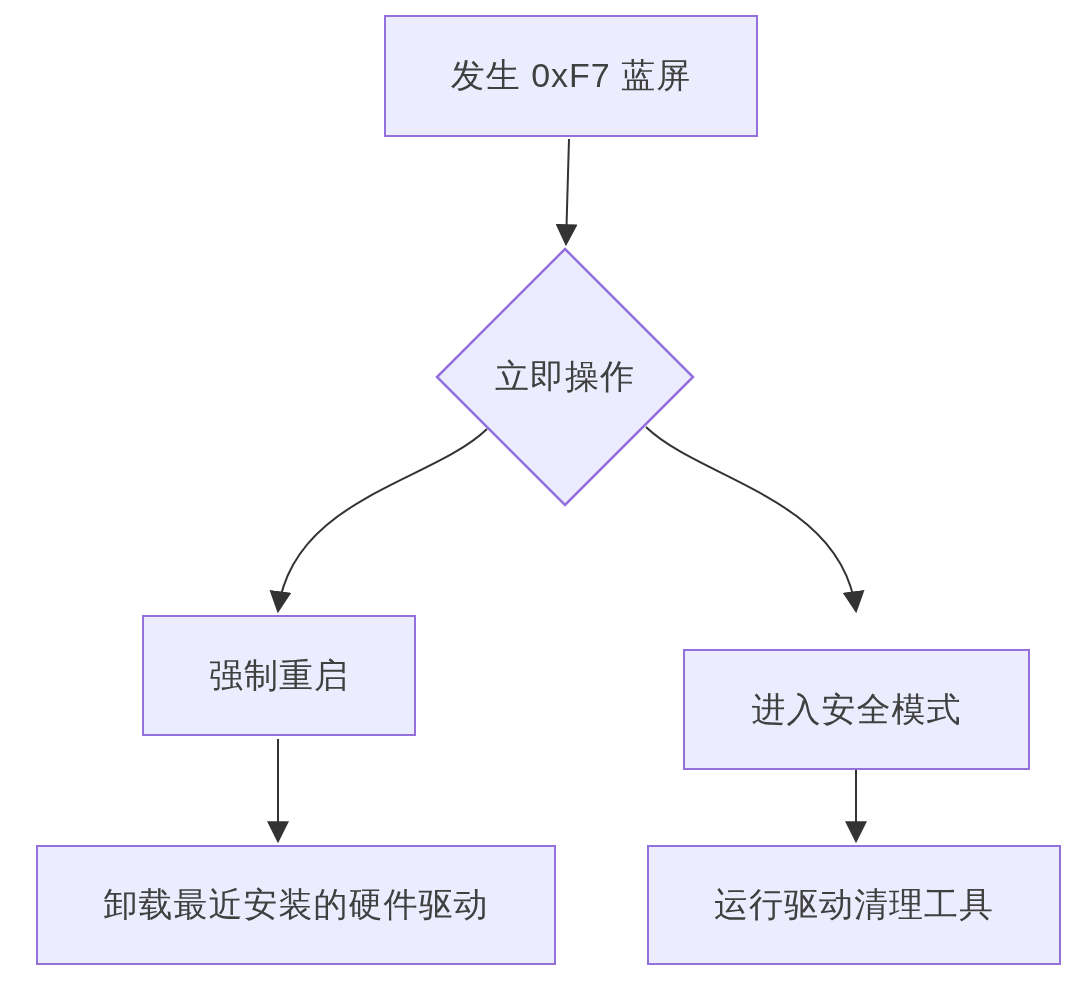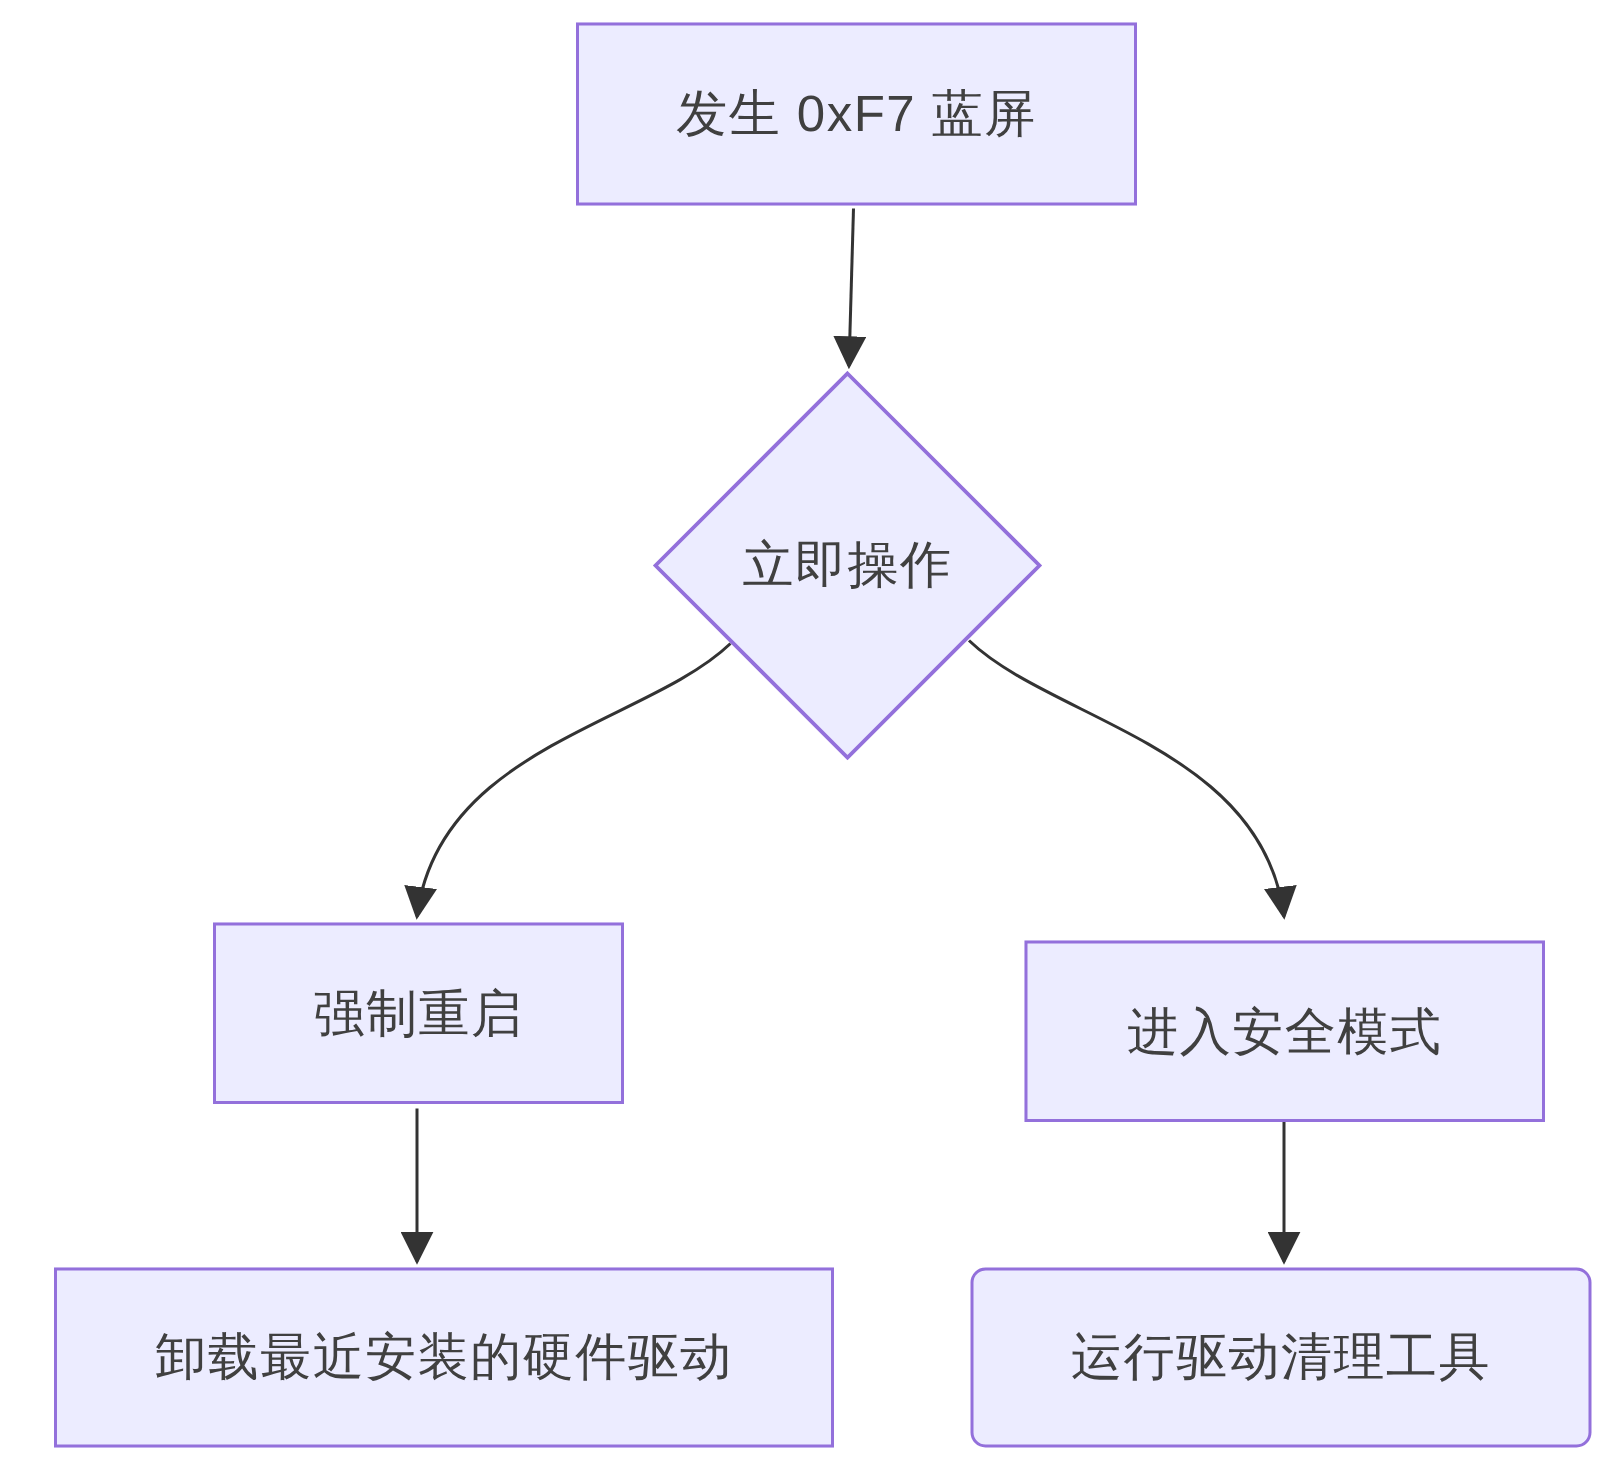--- a/index.html
+++ b/index.html
@@ -56,23 +56,23 @@
     left: 0;
     top: 0;
   }
   .diamond-wrap .node-label {
     position: relative;
   }
   
   #n-start   { left: 384px; top: 15px;  width: 374px; height: 122px; }
   #n-dec     { left: 435px; top: 247px; width: 260px; height: 260px; }
   #n-left    { left: 142px; top: 615px; width: 274px; height: 121px; font-family: Liberation Serif, serif; }
-  #n-right   { left: 683px; top: 627px; width: 347px; height: 121px; }
+  #n-right   { left: 683px; top: 649px; width: 347px; height: 121px; }
   #n-left2   { left: 36px;  top: 845px; width: 520px; height: 120px; }
-  #n-right2  { left: 647px; top: 845px; width: 414px; height: 120px; border-radius: 10px; }
+  #n-right2  { left: 647px; top: 845px; width: 414px; height: 120px; }
 </style>
 </head>
 <body>
 
 <div class="canvas">
 
   <svg class="edges" viewBox="0 0 1080 983" xmlns="http://www.w3.org/2000/svg">
     <defs>
       <marker id="arrowhead" viewBox="0 0 10 10" refX="9" refY="5" markerWidth="22" markerHeight="22" markerUnits="userSpaceOnUse" orient="auto">
         <path d="M 0 0 L 10 5 L 0 10 z" fill="#333333"></path>

